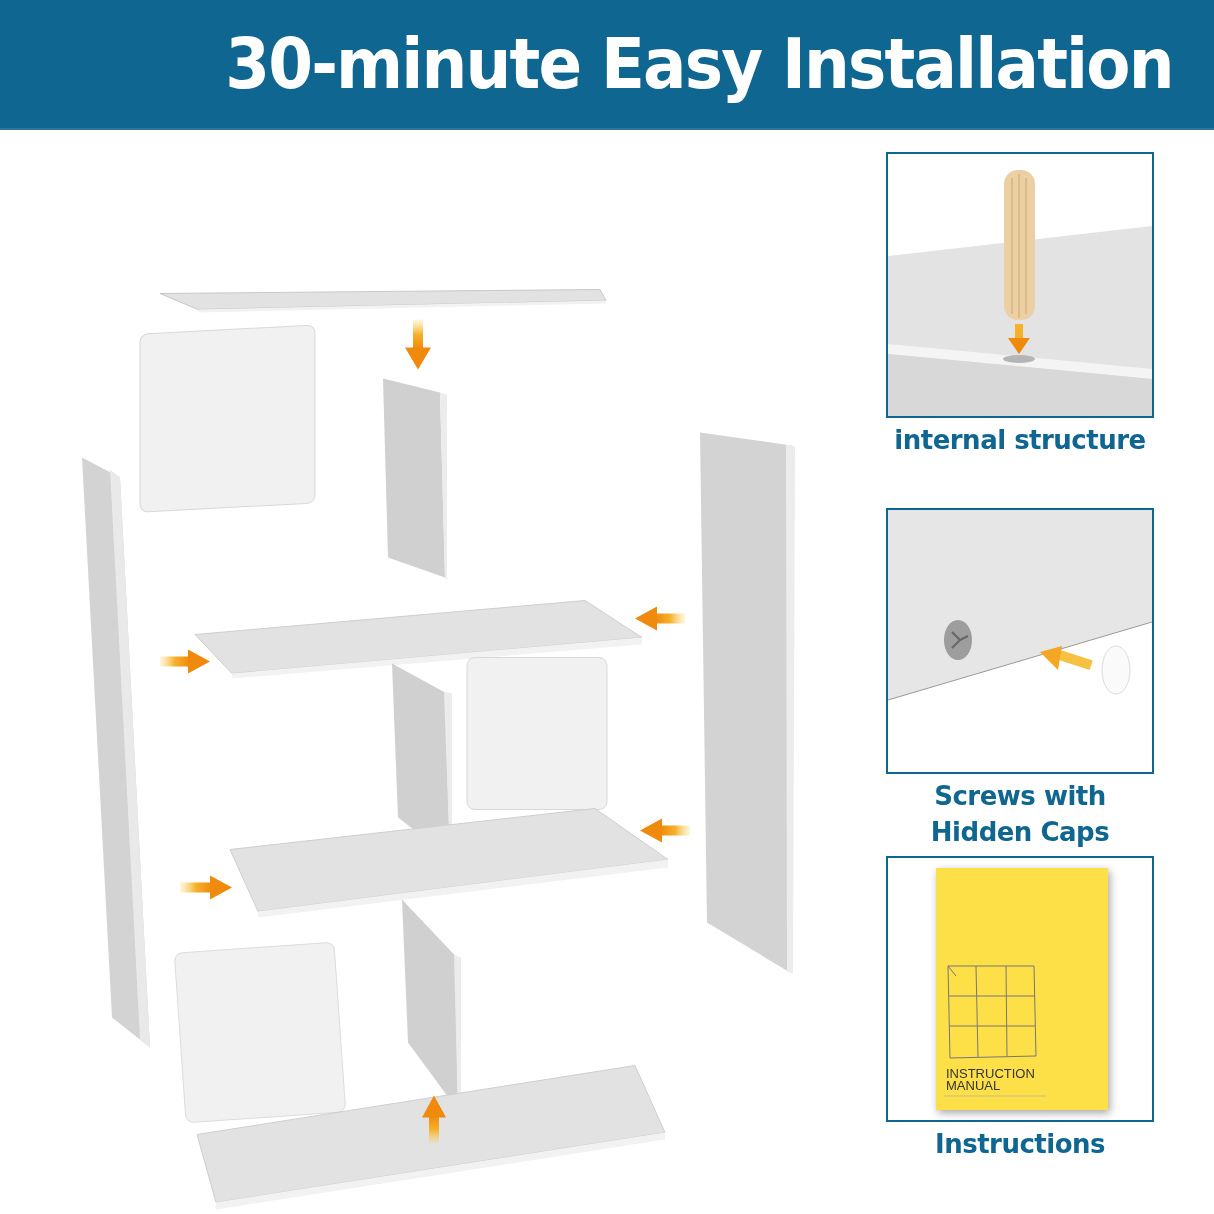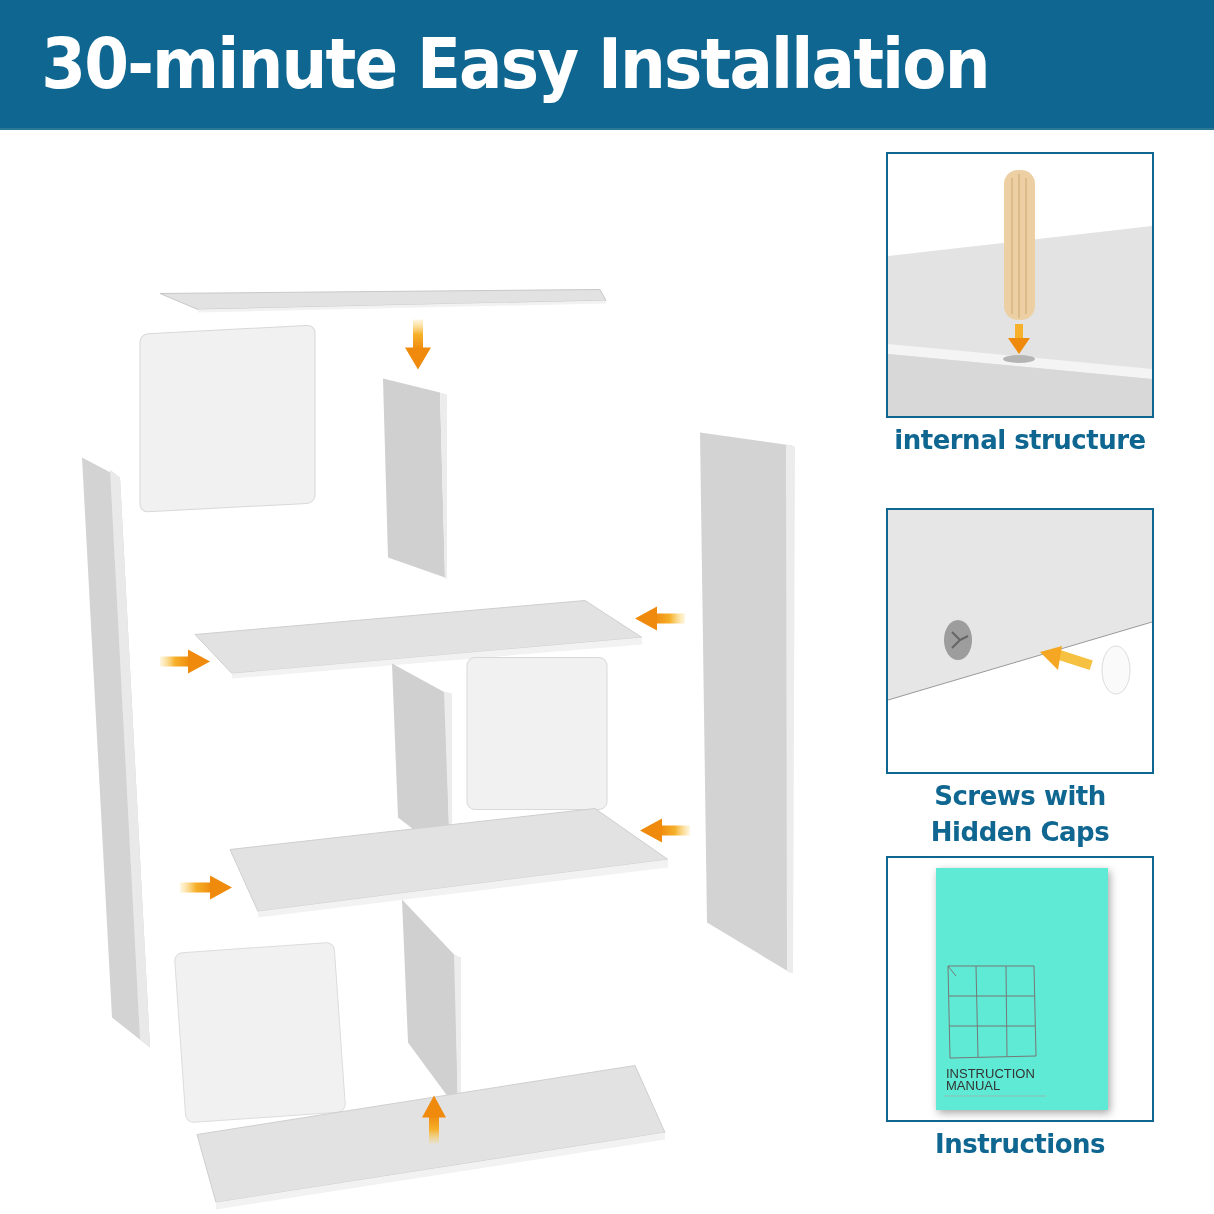--- a/index.html
+++ b/index.html
@@ -1,17 +1,17 @@
 <!DOCTYPE html>
 <html><head>
 <meta charset="utf-8">
 <style>
   html, body { margin:0; padding:0; background:#ffffff; }
   body { width:1214px; height:1214px; position:relative; overflow:hidden; font-family:"Liberation Sans", sans-serif; }
-  .header { position:absolute; left:0; top:0; width:1214px; height:128px; background:#0f6690; border-bottom:2px solid #2a7896; display:flex; align-items:center; justify-content:flex-start; }
+  .header { position:absolute; left:0; top:0; width:1214px; height:128px; background:#0f6690; border-bottom:2px solid #2a7896; display:flex; align-items:center; justify-content:flex-end; }
   .header h1 { margin:0; color:#ffffff; font-family:"DejaVu Sans", sans-serif; font-weight:bold; font-size:70px; letter-spacing:-2px; transform:scaleX(0.92); white-space:nowrap; }
   .diagram { position:absolute; left:0; top:135px; width:860px; height:1079px; }
   .diagram svg { position:absolute; left:0; top:0; }
   .feature { position:absolute; left:886px; width:268px; }
   .feature .frame { position:absolute; left:0; top:0; width:264px; border:2px solid #0f6690; overflow:hidden; background:#fff; }
   .feature .caption { position:absolute; left:-10px; width:288px; text-align:center; color:#0f6690; font-family:"DejaVu Sans", sans-serif; font-weight:bold; font-size:26px; line-height:36px; letter-spacing:-0.5px; }
   .manual-title { position:absolute; left:58px; top:210px; font-family:"Liberation Sans", sans-serif; font-size:14px; line-height:14px; color:#333; }
 </style>
 </head>
 <body>
@@ -142,21 +142,21 @@
     </svg>
   </div>
   <div class="caption" style="top:270px;text-align:center;">
     <div>Screws with</div>
     <div>Hidden Caps</div>
   </div>
 </div>
 
 <div class="feature" style="top:856px;">
   <div class="frame" style="height:262px;">
-    <div style="position:absolute; left:48px; top:10px; width:172px; height:242px; background:#5eead4; box-shadow:2px 3px 8px rgba(0,0,0,0.35);">
+    <div style="position:absolute; left:48px; top:10px; width:172px; height:242px; background:#fde047; box-shadow:2px 3px 8px rgba(0,0,0,0.35);">
       <svg width="172" height="242" style="position:absolute;left:0;top:0;">
         <g stroke="#777" stroke-width="1" fill="none">
           <polygon points="12,98 98,98 100,188 14,190"></polygon>
           <line x1="40" y1="98" x2="42" y2="189"></line>
           <line x1="70" y1="98" x2="71" y2="188"></line>
           <line x1="13" y1="128" x2="99" y2="128"></line>
           <line x1="13" y1="158" x2="99" y2="158"></line>
           <line x1="12" y1="98" x2="20" y2="108"></line>
         </g>
         <line x1="8" y1="228" x2="110" y2="228" stroke="#aaa" stroke-width="0.7"></line>

